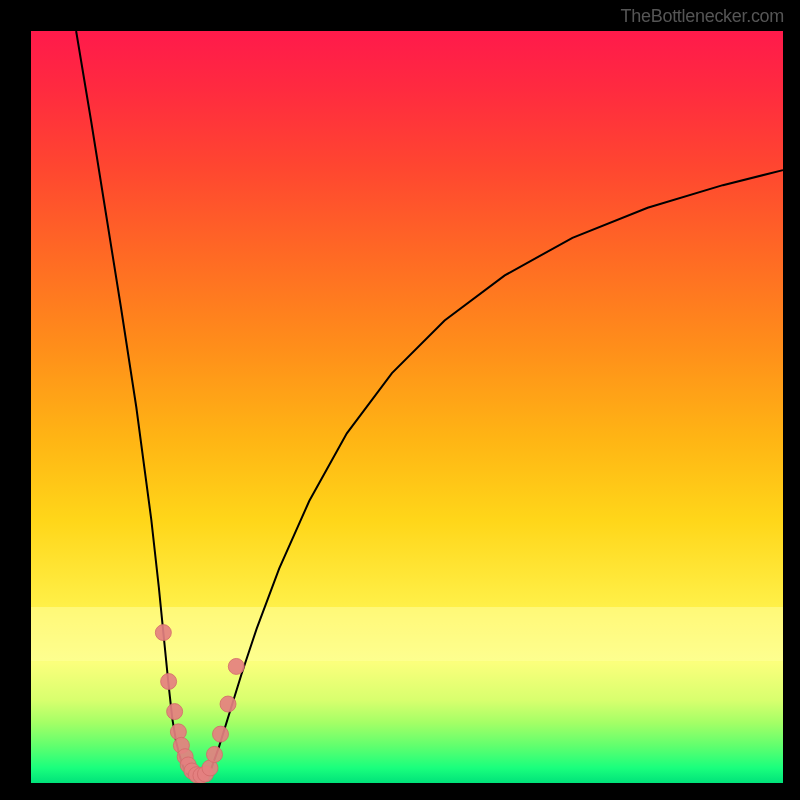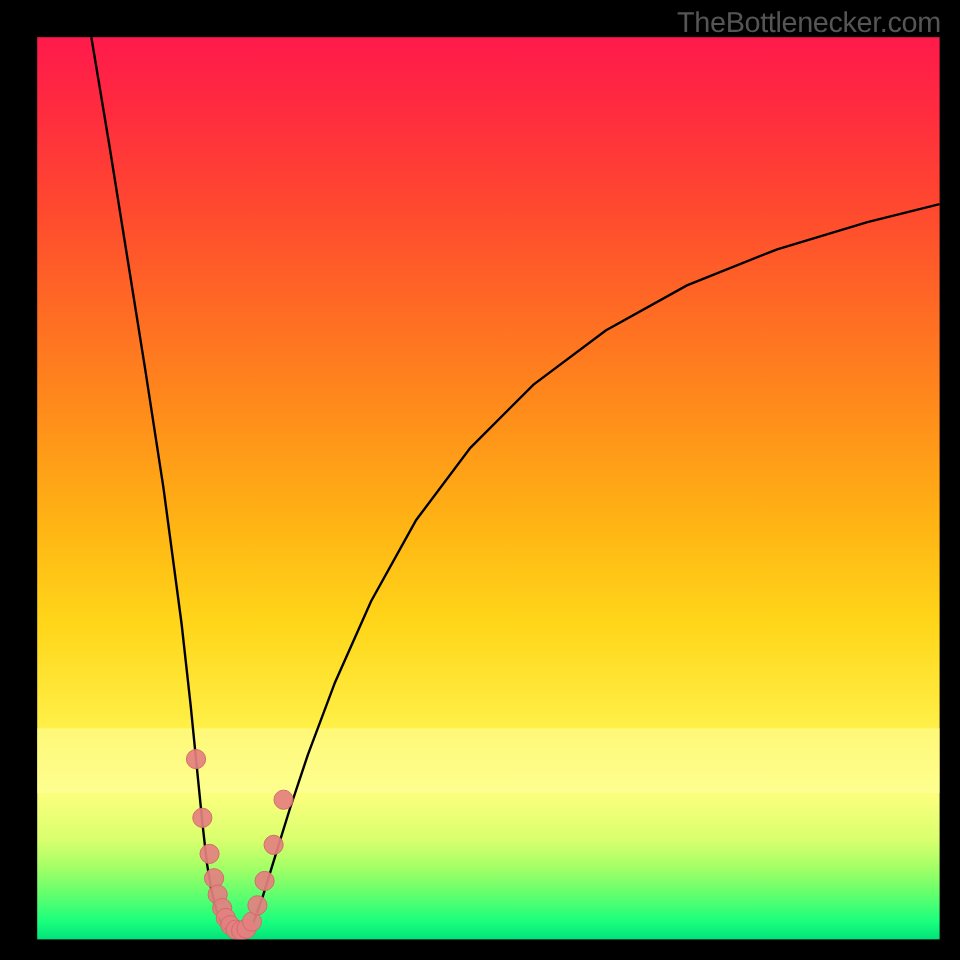--- a/index.html
+++ b/index.html
@@ -38,21 +38,21 @@
       #00e27a 100%
     );
   }
   .yellow-band {
     position: absolute;
     background: rgba(255, 255, 160, 0.55);
   }
   .attribution {
     position: absolute;
     color: #555;
-    font-size: 24px;
+    font-size: 18px;
     font-weight: 500;
     letter-spacing: -0.3px;
   }
   svg.overlay {
     position: absolute;
     left: 0;
     top: 0;
     width: 800px;
     height: 800px;
     overflow: visible;

